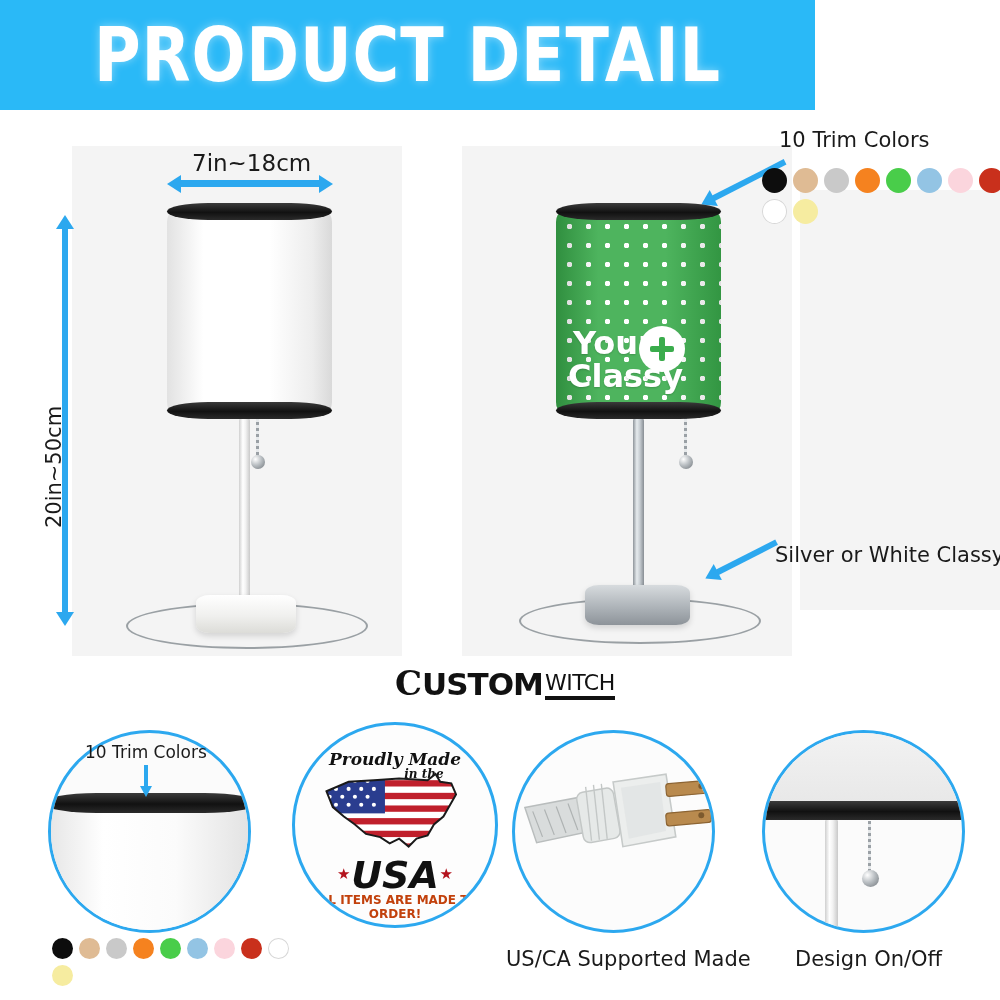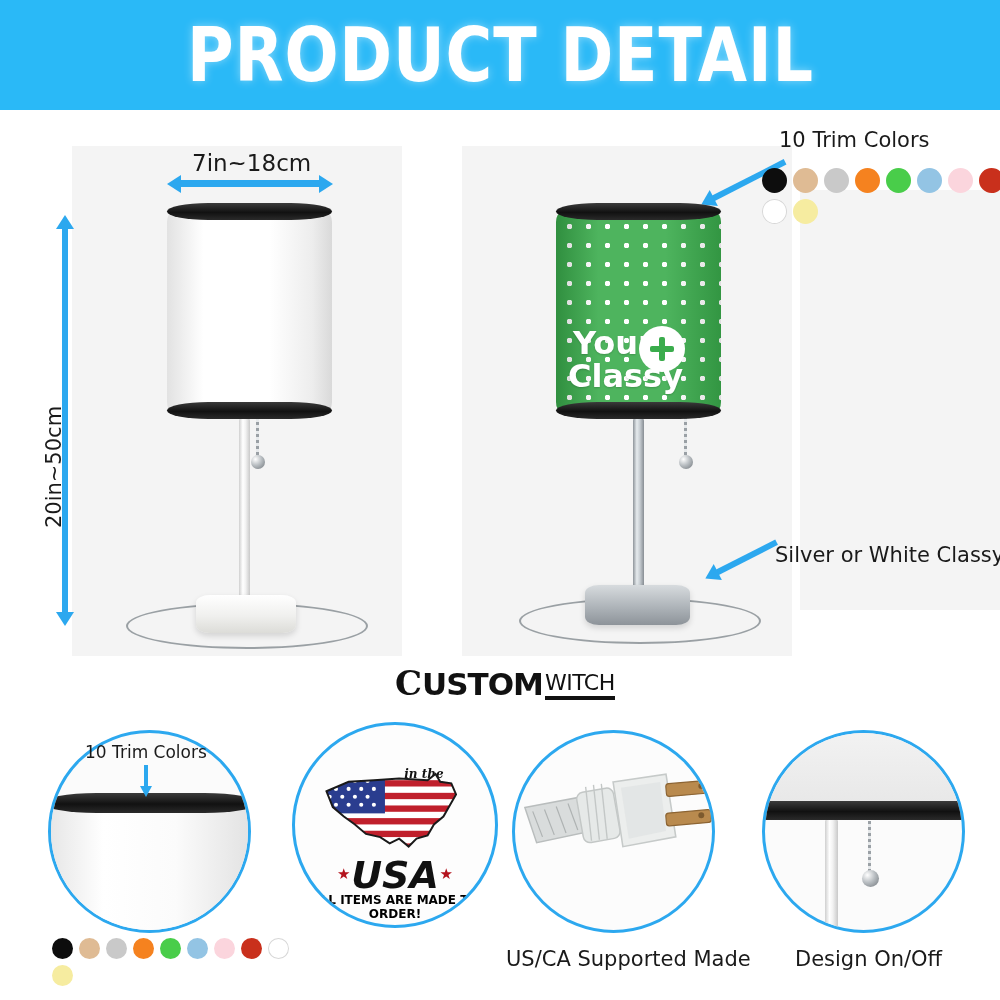--- a/index.html
+++ b/index.html
@@ -7,21 +7,21 @@
     width:1000px;height:1000px;
     background:#ffffff;
     font-family:"Liberation Sans", sans-serif;
     position:relative;
     overflow:hidden;
   }
   .stage{position:absolute;inset:0;}
 
   
   .header{
-    position:absolute;left:0;top:0;width:1000px;height:110px;
+    position:absolute;left:0;top:0;width:815px;height:110px;
     background:#2ab9f7;
     display:flex;align-items:center;justify-content:center;
   }
   .header-title{
     color:#ffffff;
     font-family:"DejaVu Sans", sans-serif;
     font-weight:bold;
     font-size:74px;
     letter-spacing:1px;
     transform:scaleX(.86);
@@ -173,21 +173,21 @@
     position:absolute;left:0;right:0;text-align:center;
     font-family:"DejaVu Serif", serif;font-style:italic;font-weight:bold;color:#111;
   }
   .usa-map{position:absolute;}
   .usa-word{
     position:absolute;left:0;right:0;text-align:center;
     font-family:"DejaVu Sans", sans-serif;font-weight:bold;font-style:italic;color:#111;
   }
   .usa-sub{
     position:absolute;left:0;right:0;text-align:center;
-    font-family:"DejaVu Sans", sans-serif;font-weight:bold;color:#000000;
+    font-family:"DejaVu Sans", sans-serif;font-weight:bold;color:#c2410c;
   }
   .star{position:absolute;color:#b4131d;font-size:15px;}
 
   
   .plug-body{position:absolute;}
 </style>
 </head>
 <body>
 
 <div class="stage">
@@ -280,20 +280,21 @@
       <div class="sw" style="width: 21px; height: 21px; background: rgb(245, 130, 31);"></div>
       <div class="sw" style="width: 21px; height: 21px; background: rgb(73, 205, 74);"></div>
       <div class="sw" style="width: 21px; height: 21px; background: rgb(147, 196, 228);"></div>
       <div class="sw" style="width: 21px; height: 21px; background: rgb(251, 213, 221);"></div>
       <div class="sw" style="width: 21px; height: 21px; background: rgb(201, 48, 28);"></div>
       <div class="sw" style="width: 21px; height: 21px; background: rgb(255, 255, 255); box-shadow: rgb(215, 215, 215) 0px 0px 0px 1px inset;"></div>
       <div class="sw" style="width: 21px; height: 21px; background: rgb(246, 236, 160);"></div>
     </div>
 
   <div class="circle" style="left:292px;top:722px;width:200px;height:200px;background:#fdfdfd;">
+    <div class="usa-title" style="top:24px;font-size:17px;">Proudly Made</div>
     <div class="usa-title" style="top:42px;font-size:12px;padding-left:58px;">in the</div>
 
     <svg class="usa-map" viewBox="0 0 200 110" style="left:22px;top:42px;width:158px;height:88px;">
       <defs>
         <clipPath id="usclip">
           <path d="M12,30 L40,18 L72,16 L104,14 L140,16 L150,8 L156,18 L170,20 L176,34
                    L168,48 L160,62 L148,72 L140,86 L126,90 L116,100 L104,90 L92,96 L80,88
                    L62,84 L48,72 L34,62 L20,50 Z"></path>
         </clipPath>
       </defs>

